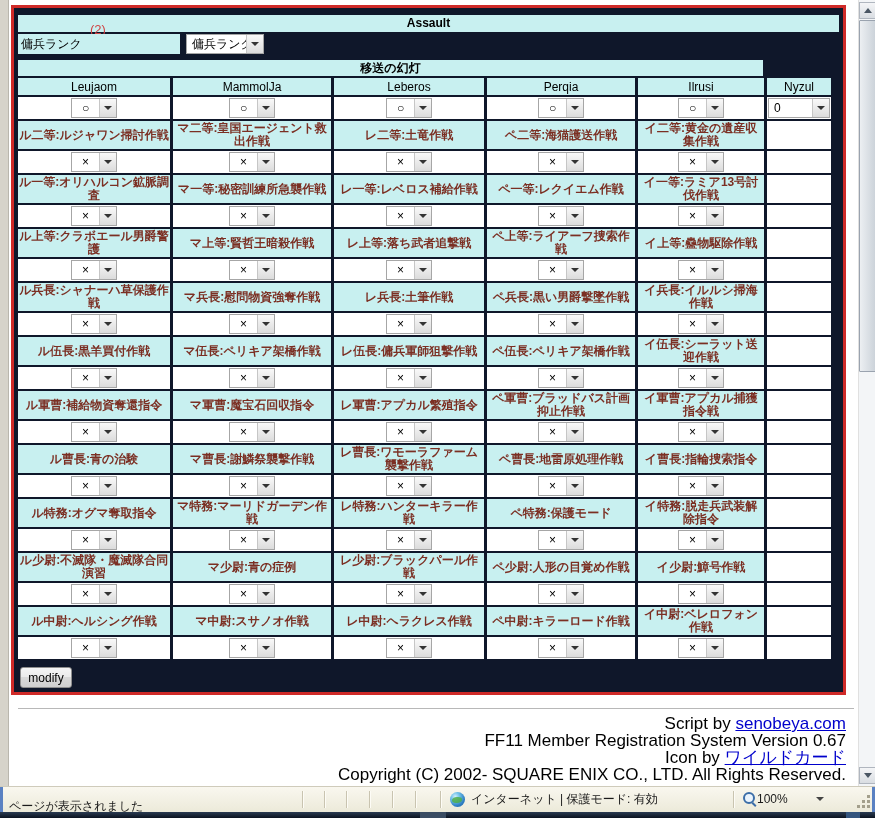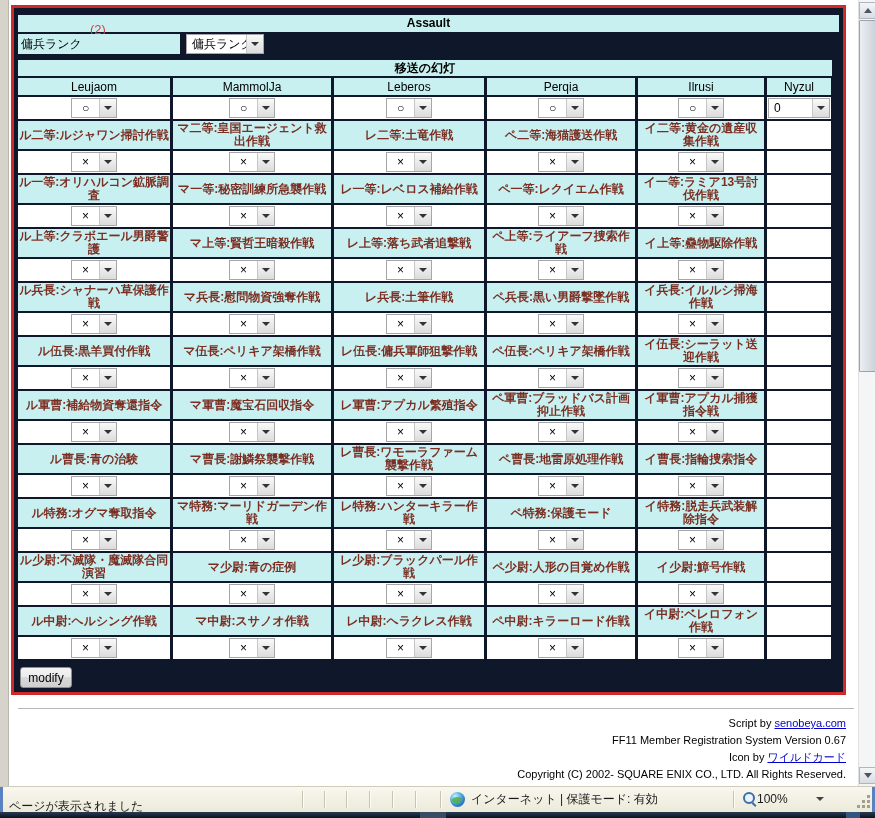--- a/index.html
+++ b/index.html
@@ -14,21 +14,21 @@
 .redbox{position:relative;margin:5px 0 0 1px;width:835px;height:690px;border:3px solid #cf2a28;background:#0f172a;padding:7px 4px}
 .bar{background:#c8f0f0;text-align:center;font-weight:bold;color:#000}
 .bar.assault{height:17px;line-height:17px}
 .annotation{position:absolute;left:76px;top:14px;color:#d04545;font-size:13px}
 .rank-row{position:relative;margin-top:2px;height:20px}
 .rank-label{position:absolute;left:0;top:0;width:162px;height:20px;background:#c8f0f0;line-height:20px;padding-left:3px;color:#000}
 .rank-row .dd{position:absolute;left:168px;top:0}
 
 
 #assault-table{margin-top:6px}
-.bar.caption{width:814px;height:16px;line-height:16px;margin-bottom:2px}
+.bar.caption{width:745px;height:16px;line-height:16px;margin-bottom:2px}
 .grid{display:grid;grid-template-columns:152px 158px 150px 148px 126px 64px;column-gap:3px;row-gap:2px;width:813px}
 .cell{background:#c8f0f0;display:flex;align-items:center;justify-content:center;text-align:center}
 .colhead{height:17px;font-weight:normal;color:#000}
 .mission{min-height:28px;font-weight:bold;color:#7b2f23;line-height:13px;padding:1px 1px}
 .ddwrap{height:22px;display:flex;align-items:center;justify-content:center;background:#fff}
 .filler{background:#fff}
 
 
 .dd{display:inline-flex;align-items:center;width:46px;height:20px;border:1px solid #a6a6a6;background:#fff;cursor:default}
 .dd .dd-text{flex:1;text-align:center;line-height:18px;color:#000;overflow:hidden;white-space:nowrap}
@@ -36,21 +36,21 @@
 .dd.dd-rank .dd-text,.dd.dd-nyzul .dd-text{text-align:left;padding-left:5px}
 .dd.dd-nyzul{width:62px}
 .dd .dd-btn{width:17px;height:18px;background:linear-gradient(#f9f9f9,#dcdcdc);border-left:1px solid #c6c6c6;display:flex;align-items:center;justify-content:center}
 .arr{width:0;height:0;border-left:4px solid transparent;border-right:4px solid transparent;border-top:4px solid #333}
 
 
 .modify{margin:8px 4px 0 2px;width:52px;height:21px;border:1px solid #8e8e8e;border-radius:3px;background:linear-gradient(#f5f5f5 0%,#ebebeb 45%,#d9d9d9 50%,#cfcfcf 100%);font-family:"Liberation Sans",sans-serif;font-size:12px;color:#000}
 
 
 .footer-rule{border:none;border-top:1px solid #b8b8b8;margin:13px 4px 6px 8px}
-.footer{width:836px;text-align:right;line-height:17px;color:#000;font-size:11px}
+.footer{width:836px;text-align:right;line-height:17px;color:#000;font-size:17px}
 .footer a{color:#0000cc;text-decoration:underline;cursor:pointer}
 
 
 .scrollbar{position:absolute;left:858px;top:0;width:17px;height:786px;background:#f3f5f7;border-left:1px solid #e0e0e0}
 .sb-btn{position:absolute;left:0;width:17px;height:17px;background:linear-gradient(#f4f5f7,#d9dde2);border:1px solid #b0b6bf;display:flex;align-items:center;justify-content:center}
 .sb-up{top:2px}
 .sb-down{bottom:2px}
 .tri-up{width:0;height:0;border-left:4px solid transparent;border-right:4px solid transparent;border-bottom:5px solid #4a5663}
 .tri-down{width:0;height:0;border-left:4px solid transparent;border-right:4px solid transparent;border-top:5px solid #4a5663}
 .sb-thumb{position:absolute;left:0;top:20px;width:17px;height:352px;background:linear-gradient(90deg,#eceff2,#ccd3da);border:1px solid #9aa3af;border-radius:1px}

